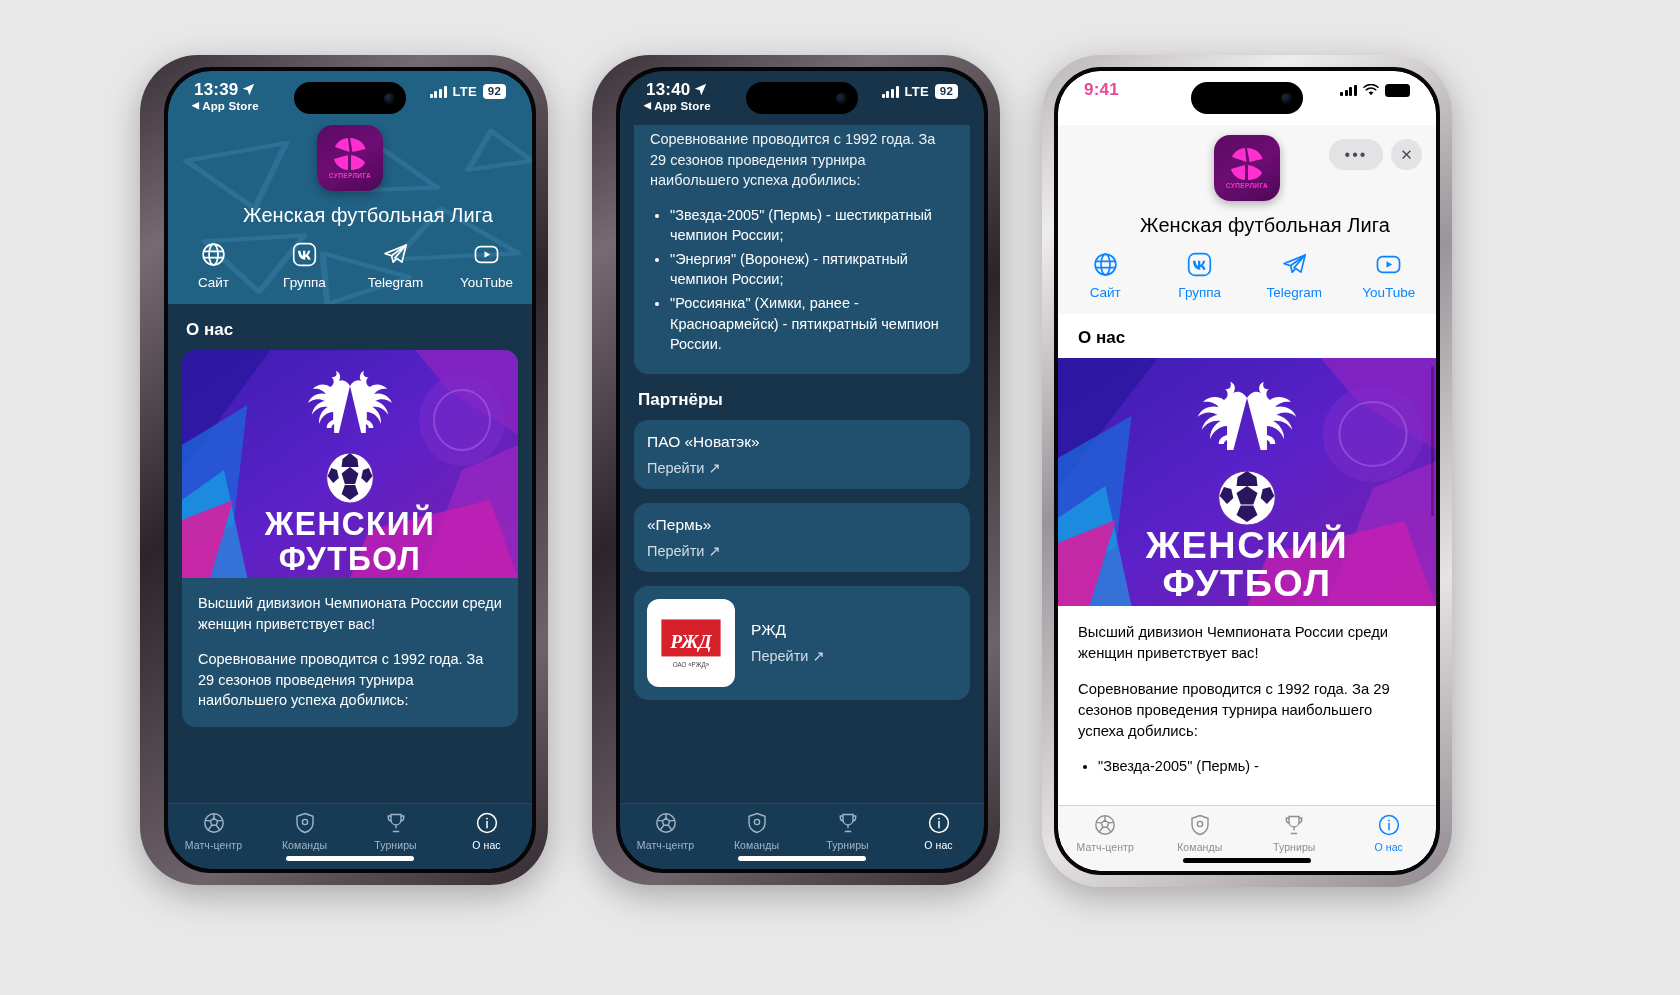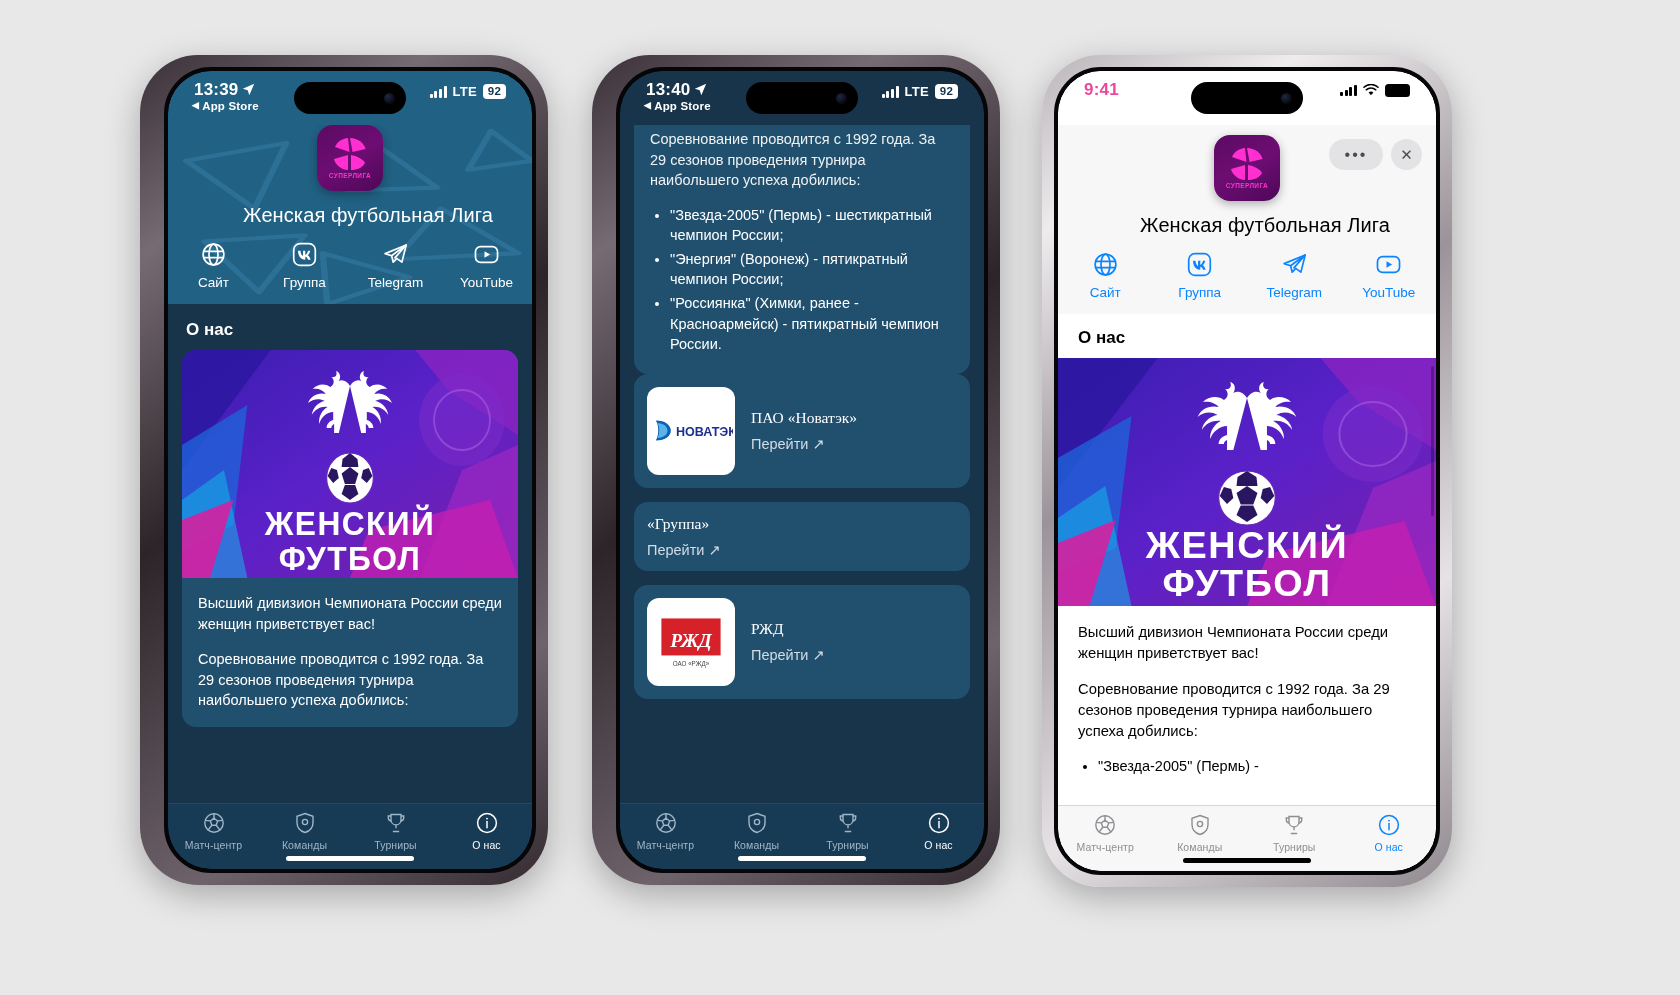--- a/index.html
+++ b/index.html
@@ -134,21 +134,21 @@
   
   .partner-card {
     margin: 0 14px 14px 14px; background: #21506e; border-radius: 14px;
     display: flex; align-items: center; padding: 13px; gap: 16px;
   }
   .partner-logo {
     width: 88px; height: 88px; background: #fff; border-radius: 12px; flex: 0 0 88px;
     display: flex; align-items: center; justify-content: center; overflow: hidden;
   }
   .partner-meta { display: flex; flex-direction: column; gap: 9px; }
-  .partner-name { font-size: 15.5px; color: #fff; font-family: Liberation Serif, serif; }
+  .partner-name { font-size: 15.5px; color: #fff; }
   .partner-go { font-size: 14.5px; color: #d2dde6; }
 
   
   .light-app { background: #fff; color: #000; }
   .light-app .hero { background: #f7f7f7; }
   .sheet-btns {
     position: absolute; top: 14px; right: 14px; display: flex; gap: 8px; z-index: 25;
   }
   .sheet-btn {
     width: 31px; height: 31px; border-radius: 50%; background: #e3e3e6;
@@ -388,38 +388,32 @@
             <div class="card-text" style="padding-top:18px;">
               <p style="opacity:.92;">Соревнование проводится с 1992 года. За 29 сезонов проведения турнира наибольшего успеха добились:</p>
               <ul class="bullets">
                 <li>"Звезда-2005" (Пермь) - шестикратный чемпион России;</li>
                 <li>"Энергия" (Воронеж) - пятикратный чемпион России;</li>
                 <li>"Россиянка" (Химки, ранее - Красноармейск) - пятикратный чемпион России.</li>
               </ul>
             </div>
           </div>
 
+          <div class="section-title">Партнёры</div>
 
           <div class="partner-card">
-            <div class="partner-logo">
-              <svg viewBox="0 0 100 44" width="84">
-                <path d="M8 10 C20 10 26 16 26 22 C26 28 20 34 8 34 C12 28 12 16 8 10Z" fill="#0a63b8"></path>
-                <path d="M10 13 C19 14 22 18 22 22 C22 26 19 30 10 31 C13 26 13 18 10 13Z" fill="#5ab4e8"></path>
-                <text x="32" y="28" font-family="Liberation Sans, sans-serif" font-size="15" font-weight="bold" fill="#1b2f8f">НОВАТЭК</text>
-              </svg>
-            </div>
             <div class="partner-meta">
               <span class="partner-name">ПАО «Новатэк»</span>
               <span class="partner-go">Перейти ↗</span>
             </div>
           </div>
 
           <div class="partner-card">
             <div class="partner-meta">
-              <span class="partner-name">«Группа»</span>
+              <span class="partner-name">«Пермь»</span>
               <span class="partner-go">Перейти ↗</span>
             </div>
           </div>
 
           <div class="partner-card">
             <div class="partner-logo">
               <svg viewBox="0 0 100 76" width="74">
                 <rect x="10" y="6" width="80" height="50" fill="#d6202a"></rect>
                 <text x="50" y="44" text-anchor="middle" font-family="Liberation Serif, serif" font-size="26" font-style="italic" font-weight="bold" fill="#fff">РЖД</text>
                 <text x="50" y="70" text-anchor="middle" font-family="Liberation Sans, sans-serif" font-size="8.5" fill="#444">ОАО «РЖД»</text>

